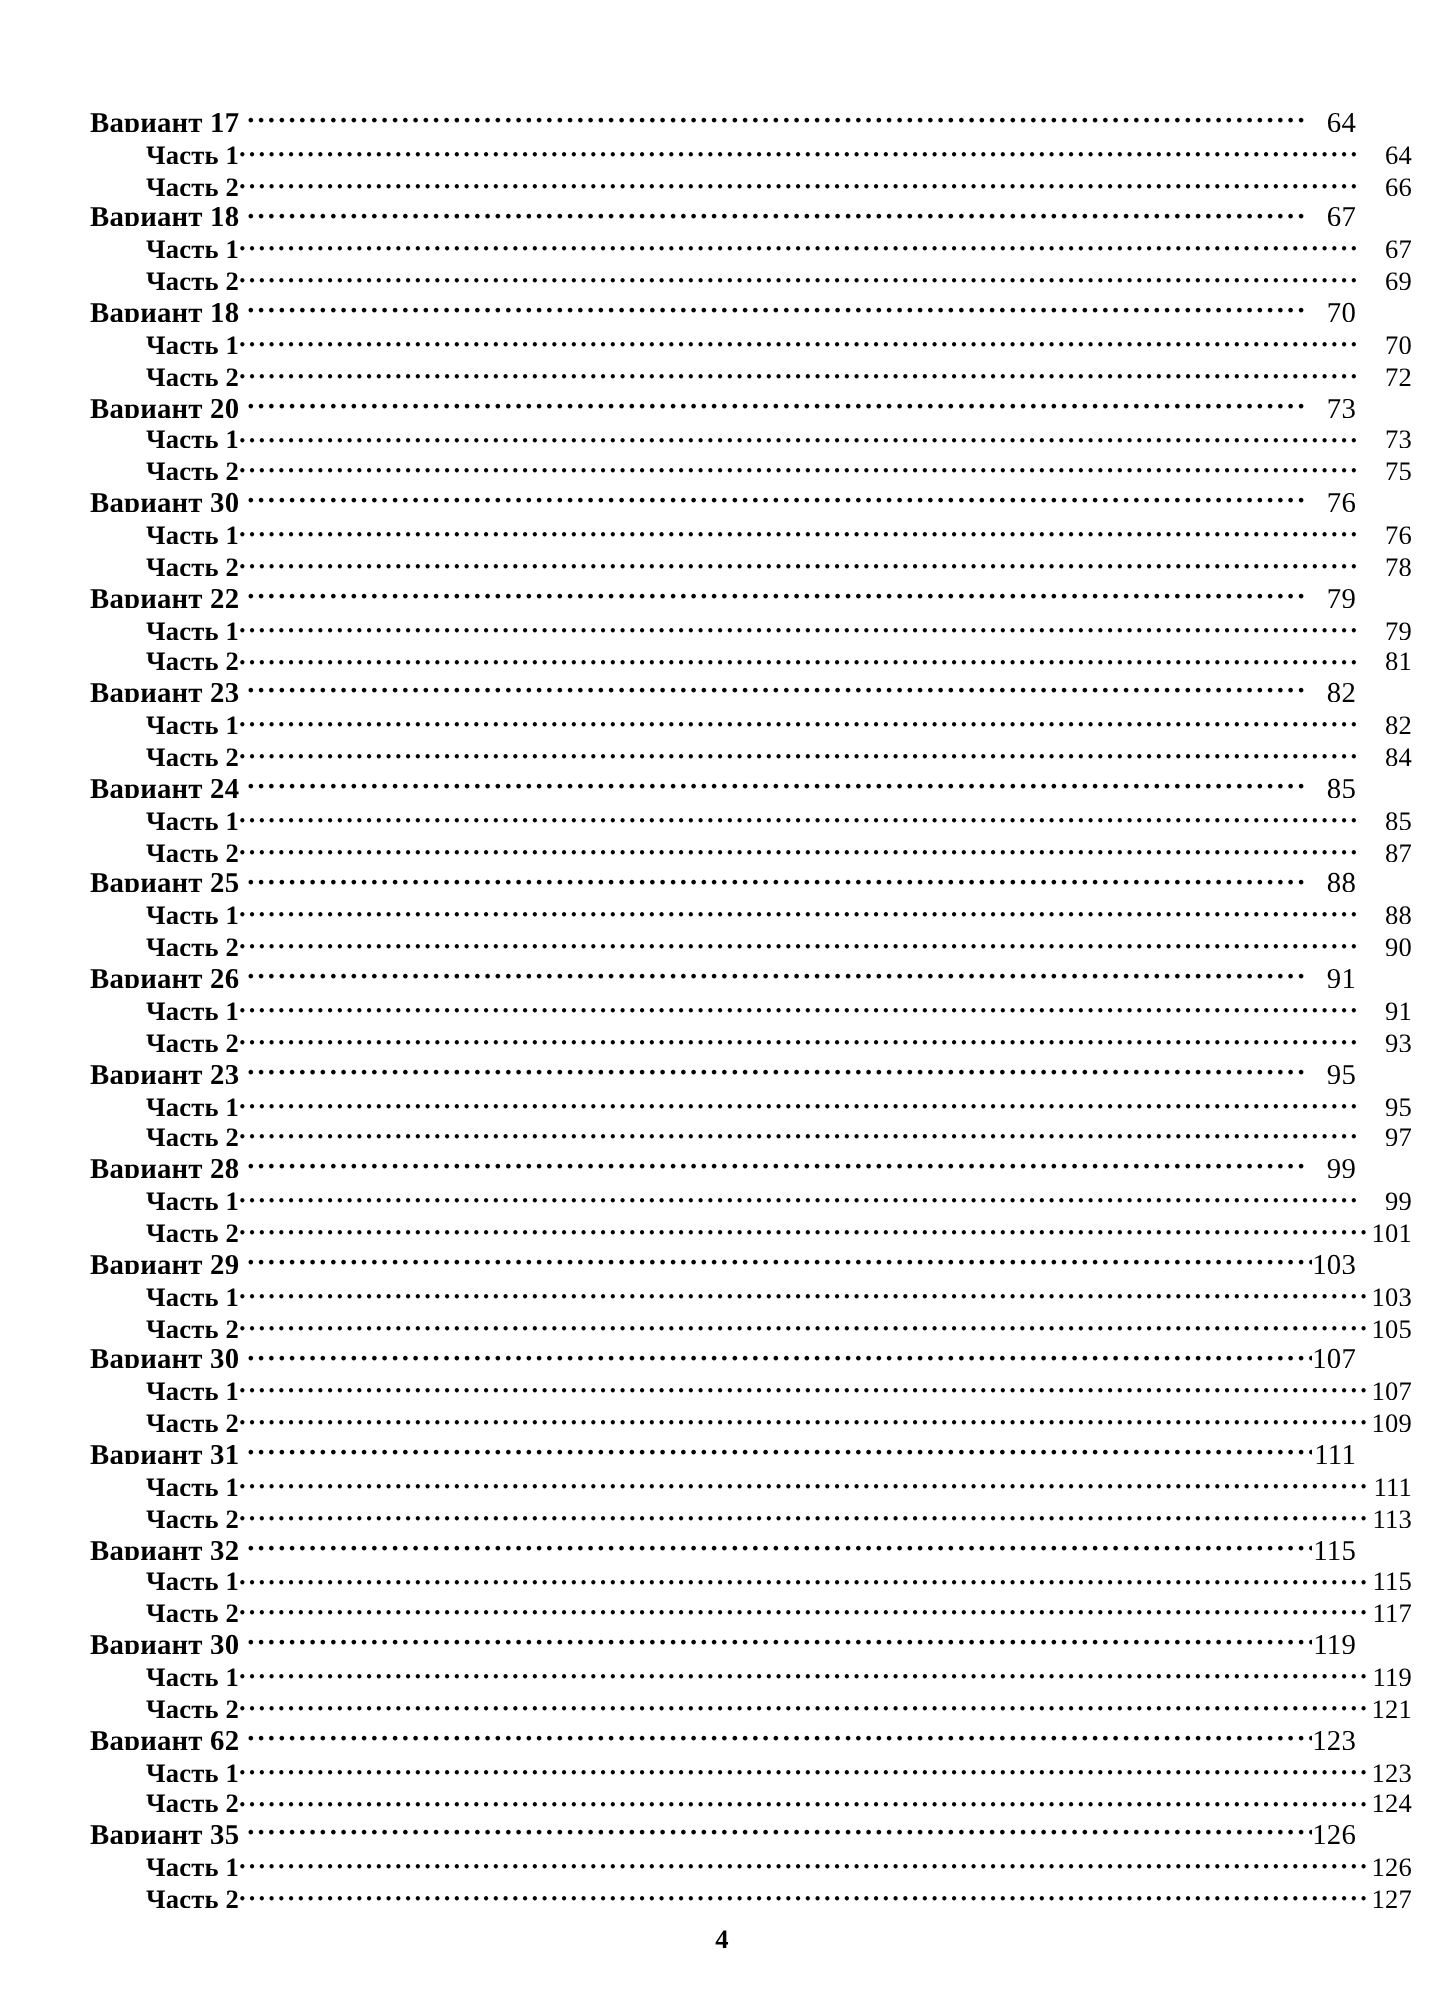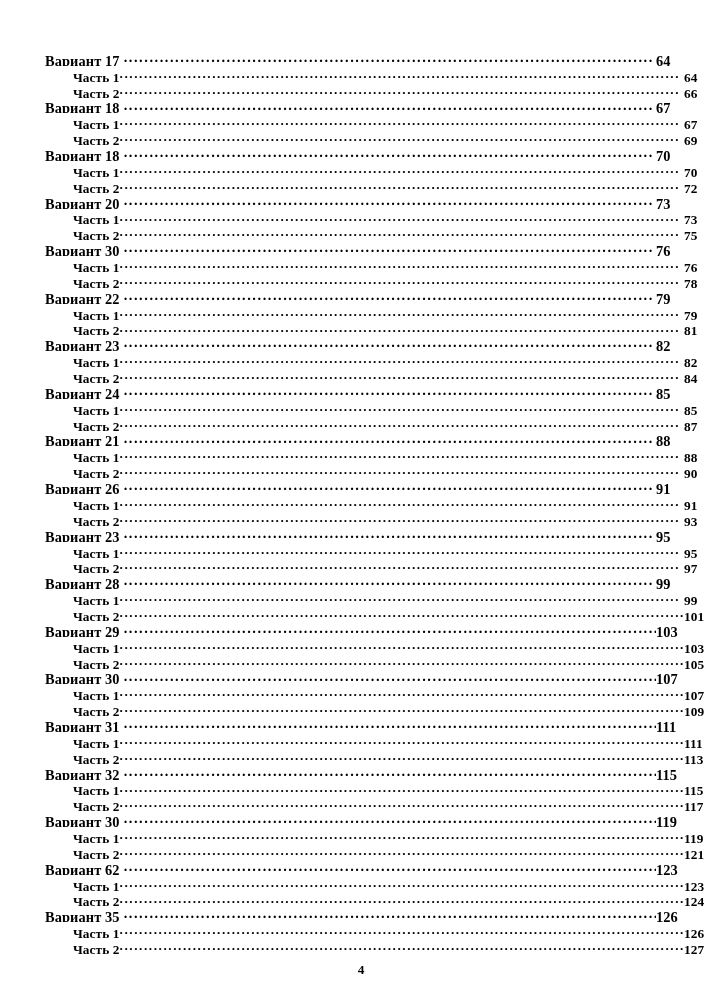--- a/index.html
+++ b/index.html
@@ -68,22 +68,22 @@
     bottom: 0;
     font-weight: bold;
     letter-spacing: 1.55px;
     white-space: nowrap;
   }
   .lvl0 .leader::after { font-size: 14.4px; }
   .lvl1 .leader::after { font-size: 13.3px; }
 
   .row-page {
     flex: 0 0 auto;
-    font-weight: bold;
-    text-align: left;
+    font-weight: normal;
+    text-align: right;
     min-width: 22px;
   }
   
   .row-page.w2 { padding-left: 4px; }
   .row-page.w3 { padding-left: 0px; }
   .lvl0 .row-page { font-size: 14.4px; }
   .lvl1 .row-page { font-size: 13.3px; }
 
   #folio {
     position: absolute;
@@ -213,21 +213,21 @@
       <span class="row-title">Часть 1</span>
       <span class="leader"></span>
       <span class="row-page w2">85</span>
     </div>
     <div class="toc-row lvl1">
       <span class="row-title">Часть 2</span>
       <span class="leader"></span>
       <span class="row-page w2">87</span>
     </div>
     <div class="toc-row lvl0">
-      <span class="row-title">Вариант 21</span>
+      <span class="row-title">Вариант 25</span>
       <span class="leader"></span>
       <span class="row-page w2">88</span>
     </div>
     <div class="toc-row lvl1">
       <span class="row-title">Часть 1</span>
       <span class="leader"></span>
       <span class="row-page w2">88</span>
     </div>
     <div class="toc-row lvl1">
       <span class="row-title">Часть 2</span>

